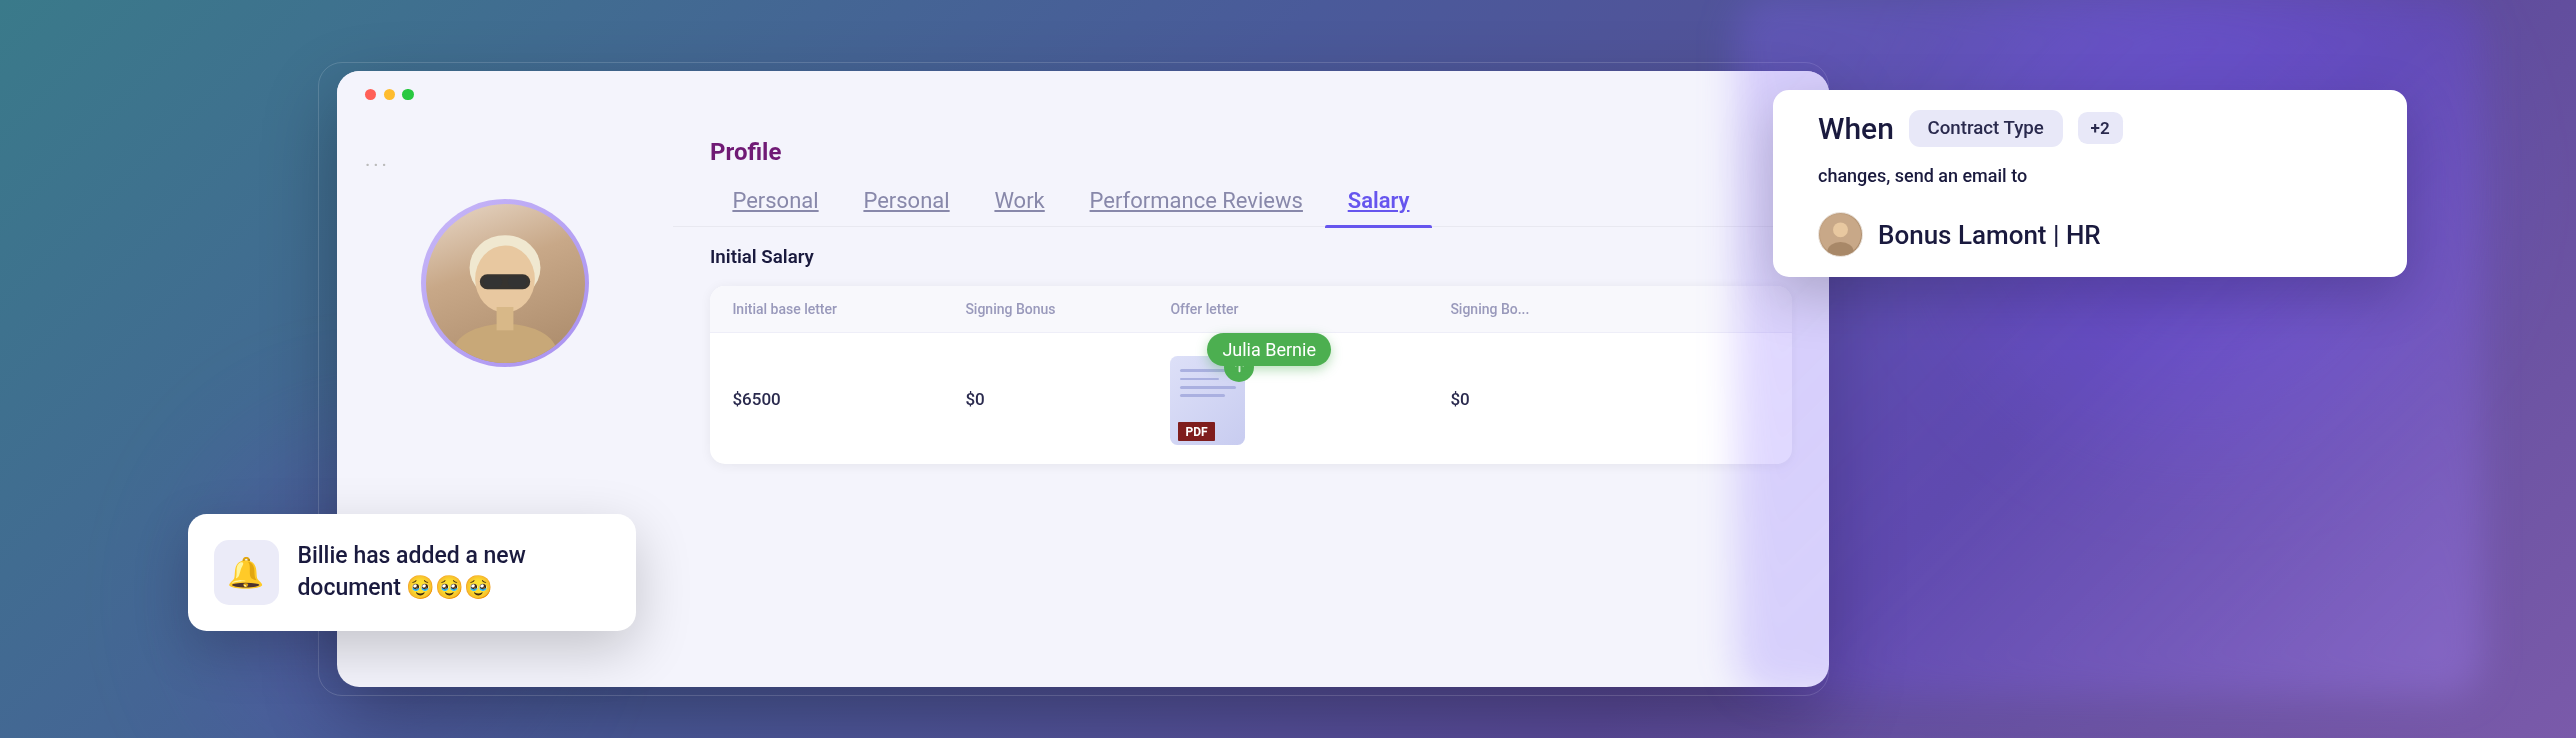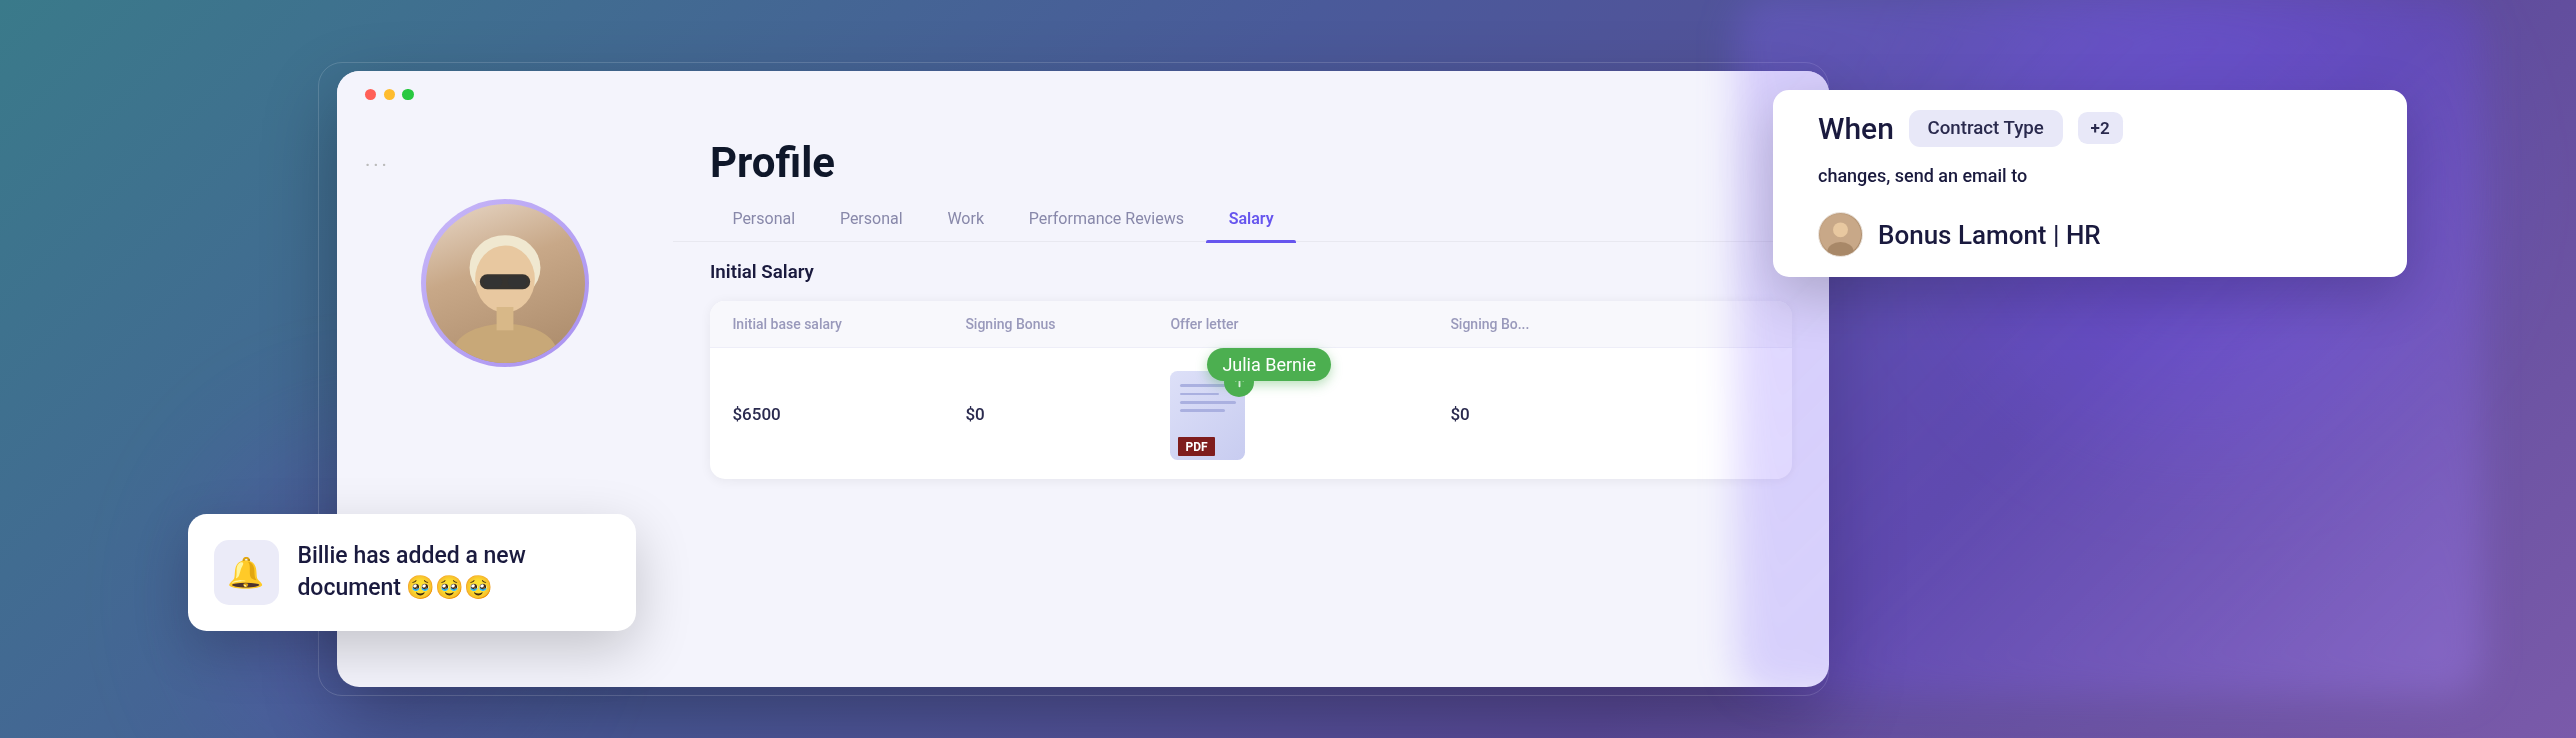--- a/index.html
+++ b/index.html
@@ -121,42 +121,43 @@
 
     
     .profile-main {
       flex: 1;
       display: flex;
       flex-direction: column;
     }
 
     
     .profile-title {
-      font-size: 42px;
+      font-size: 24px;
       font-weight: 700;
-      color: #0f172a;
+      color: #701a75;
       padding: 18.7px 37px 9.3px;
     }
 
     
     .nav-tabs {
       display: flex;
       gap: 0;
       padding: 0 37px;
       border-bottom: 1.9px solid #e8e8f0;
       margin-bottom: 18.7px;
     }
 
     .nav-tab {
       padding: 13px 22.4px;
-      font-size: 16px;
+      font-size: 22px;
       color: #8888aa;
       cursor: pointer;
       position: relative;
       white-space: nowrap;
+      text-decoration: underline;
     }
 
     .nav-tab.active {
       color: #6655ee;
       font-weight: 600;
     }
 
     .nav-tab.active::after {
       content: '';
       position: absolute;
@@ -482,21 +483,21 @@
           <div class="nav-tab">Performance Reviews</div>
           <div class="nav-tab active">Salary</div>
         </nav>
 
         <div class="content-area">
           <div class="salary-section-title">Initial Salary</div>
 
           <div class="salary-table">
 
             <div class="salary-table-header">
-              <div class="col-header">Initial base salary</div>
+              <div class="col-header">Initial base letter</div>
               <div class="col-header">Signing Bonus</div>
               <div class="col-header">Offer letter</div>
               <div class="col-header">Signing Bo...</div>
             </div>
 
             <div class="salary-table-row">
               <div class="cell-value">$6500</div>
               <div class="cell-value">$0</div>
 
               <div class="offer-letter-cell">

